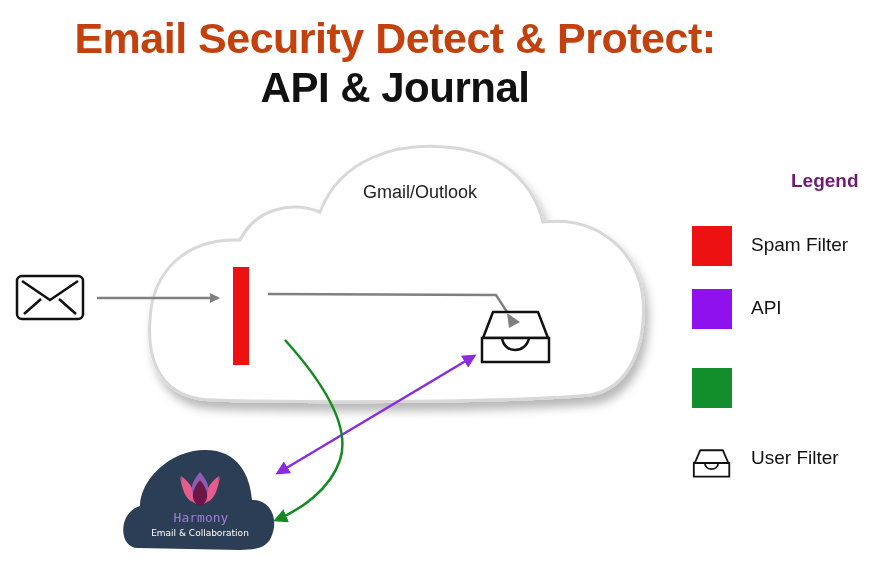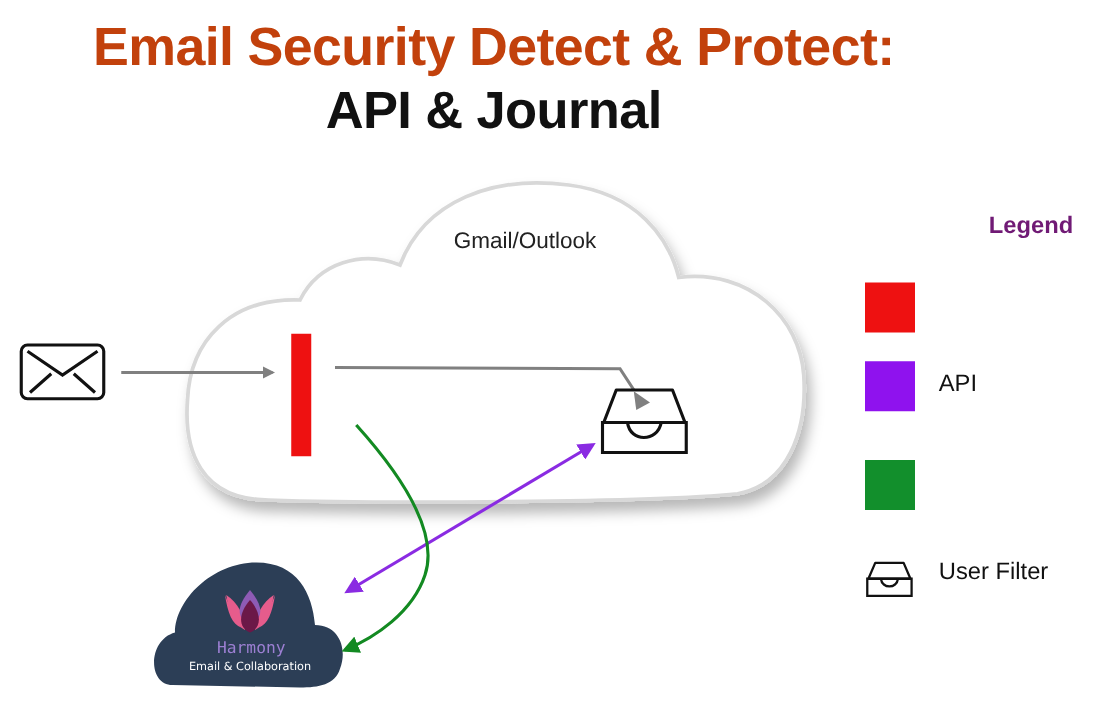--- a/index.html
+++ b/index.html
@@ -99,20 +99,21 @@
   <line x1="278" y1="473" x2="474" y2="356" stroke="#8a2be2" stroke-width="2.5" marker-start="url(#arrPurpleStart)" marker-end="url(#arrPurple)"></line>
 
   <path d="M285,340 C330,390 350,430 340,460 C330,490 300,510 276,520" fill="none" stroke="#138a22" stroke-width="2.5" marker-end="url(#arrGreen)"></path>
 </svg>
 
 <div class="legend">
   <div class="legend-title">Legend</div>
 
   <div class="legend-item" style="top:58px;">
     <div class="legend-swatch" style="background:#ee1111;"></div>
+    <div class="legend-label">Spam Filter</div>
   </div>
 
   <div class="legend-item" style="top:121px;">
     <div class="legend-swatch" style="background:#8f12ee;"></div>
     <div class="legend-label">API</div>
   </div>
 
   <div class="legend-item" style="top:200px;">
     <div class="legend-swatch" style="background:#128f2c;"></div>
   </div>

